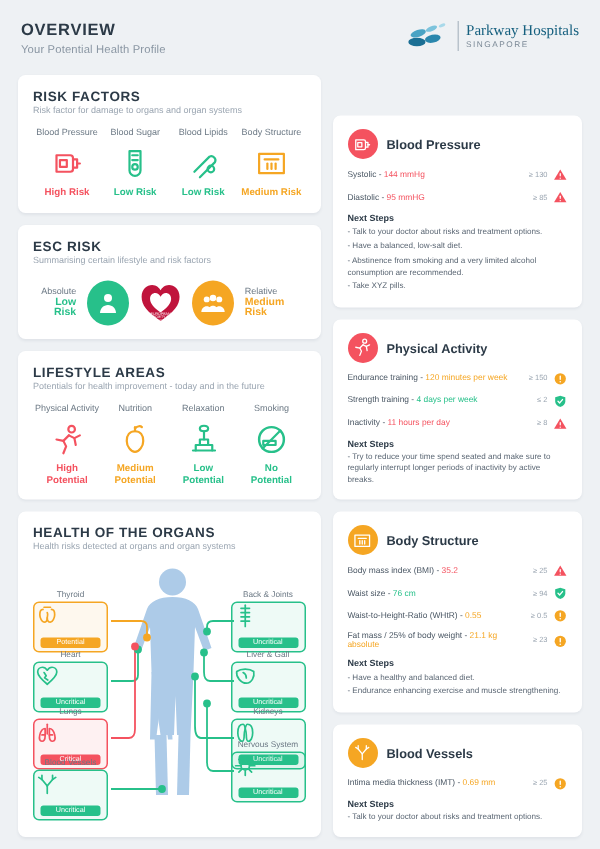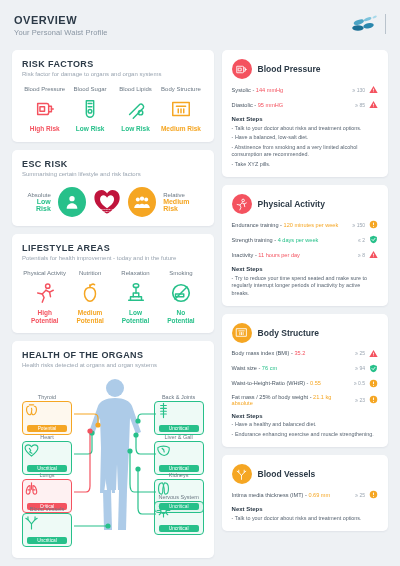--- a/index.html
+++ b/index.html
@@ -16,21 +16,21 @@
   .header { display: flex; align-items: flex-start; justify-content: space-between; padding: 4px 4px 0 4px; height: 40px; gap: 43px; }
   .h-title { font-size: 11px; font-weight: bold; letter-spacing: .5px; color: #2c3a47; }
   .h-sub { font-size: 7.5px; color: #8a96a3; margin-top: 2px; letter-spacing: .1px; }
   .logo { display: flex; align-items: center; gap: 5px; }
   .logo-mark { width: 30px; height: 20px; }
   .logo-div { width: 1px; height: 20px; background: #b9c3cc; }
   .logo-txt-1 { font-size: 10px; color: #16607f; font-family: "Liberation Serif", serif; line-height: 1; }
   .logo-txt-2 { font-size: 5.5px; color: #7b8996; letter-spacing: 1px; margin-top: 1px; }
 
   
-  .cols { display: flex; gap: 8px; padding: 0 2px; }
+  .cols { display: flex; gap: 8px; padding: 0 2px; align-items: flex-end; }
   .col-l { width: 206px; display: flex; flex-direction: column; gap: 8px; }
   .col-r { width: 170px; display: flex; flex-direction: column; gap: 8px; }
 
   .card { background: #fff; border-radius: 5px; padding: 9px 10px; box-shadow: 0 1px 2px rgba(40,60,80,.07); }
   .card-title { font-size: 9px; font-weight: bold; letter-spacing: .4px; color: #2c3a47; }
   .card-sub { font-size: 6px; color: #9aa5b1; margin-top: 2px; }
 
   
   .grid4 { display: flex; margin-top: 9px; }
   .g-item { flex: 1; text-align: center; }
@@ -66,31 +66,35 @@
   .ns-item { font-size: 5.4px; color: #5a6673; margin-top: 2.5px; line-height: 1.35; }
 </style>
 </head>
 <body>
 
 <div class="page">
 
   <div class="header">
     <div>
       <div class="h-title">OVERVIEW</div>
-      <div class="h-sub">Your Personal Waist Profile</div>
+      <div class="h-sub">Your Potential Health Profile</div>
     </div>
     <div class="logo">
       <svg class="logo-mark" viewBox="0 0 34 22">
         <ellipse cx="9" cy="15.5" rx="6.5" ry="3.2" fill="#1b6f94"></ellipse>
         <ellipse cx="21" cy="13" rx="6" ry="3" fill="#2a87ad" transform="rotate(-12 21 13)"></ellipse>
         <ellipse cx="10" cy="9" rx="6" ry="2.6" fill="#4aa3c4" transform="rotate(-18 10 9)"></ellipse>
         <ellipse cx="20" cy="5.5" rx="4.5" ry="1.8" fill="#7cc3dc" transform="rotate(-22 20 5.5)"></ellipse>
         <ellipse cx="28" cy="3" rx="2.6" ry="1.2" fill="#a8d9ea" transform="rotate(-25 28 3)"></ellipse>
       </svg>
       <div class="logo-div"></div>
+      <div>
+        <div class="logo-txt-1">Parkway Hospitals</div>
+        <div class="logo-txt-2">SINGAPORE</div>
+      </div>
     </div>
   </div>
 
   <div class="cols">
 
     <div class="col-l">
 
       <div class="card">
         <div class="card-title">RISK FACTORS</div>
         <div class="card-sub">Risk factor for damage to organs and organ systems</div>

